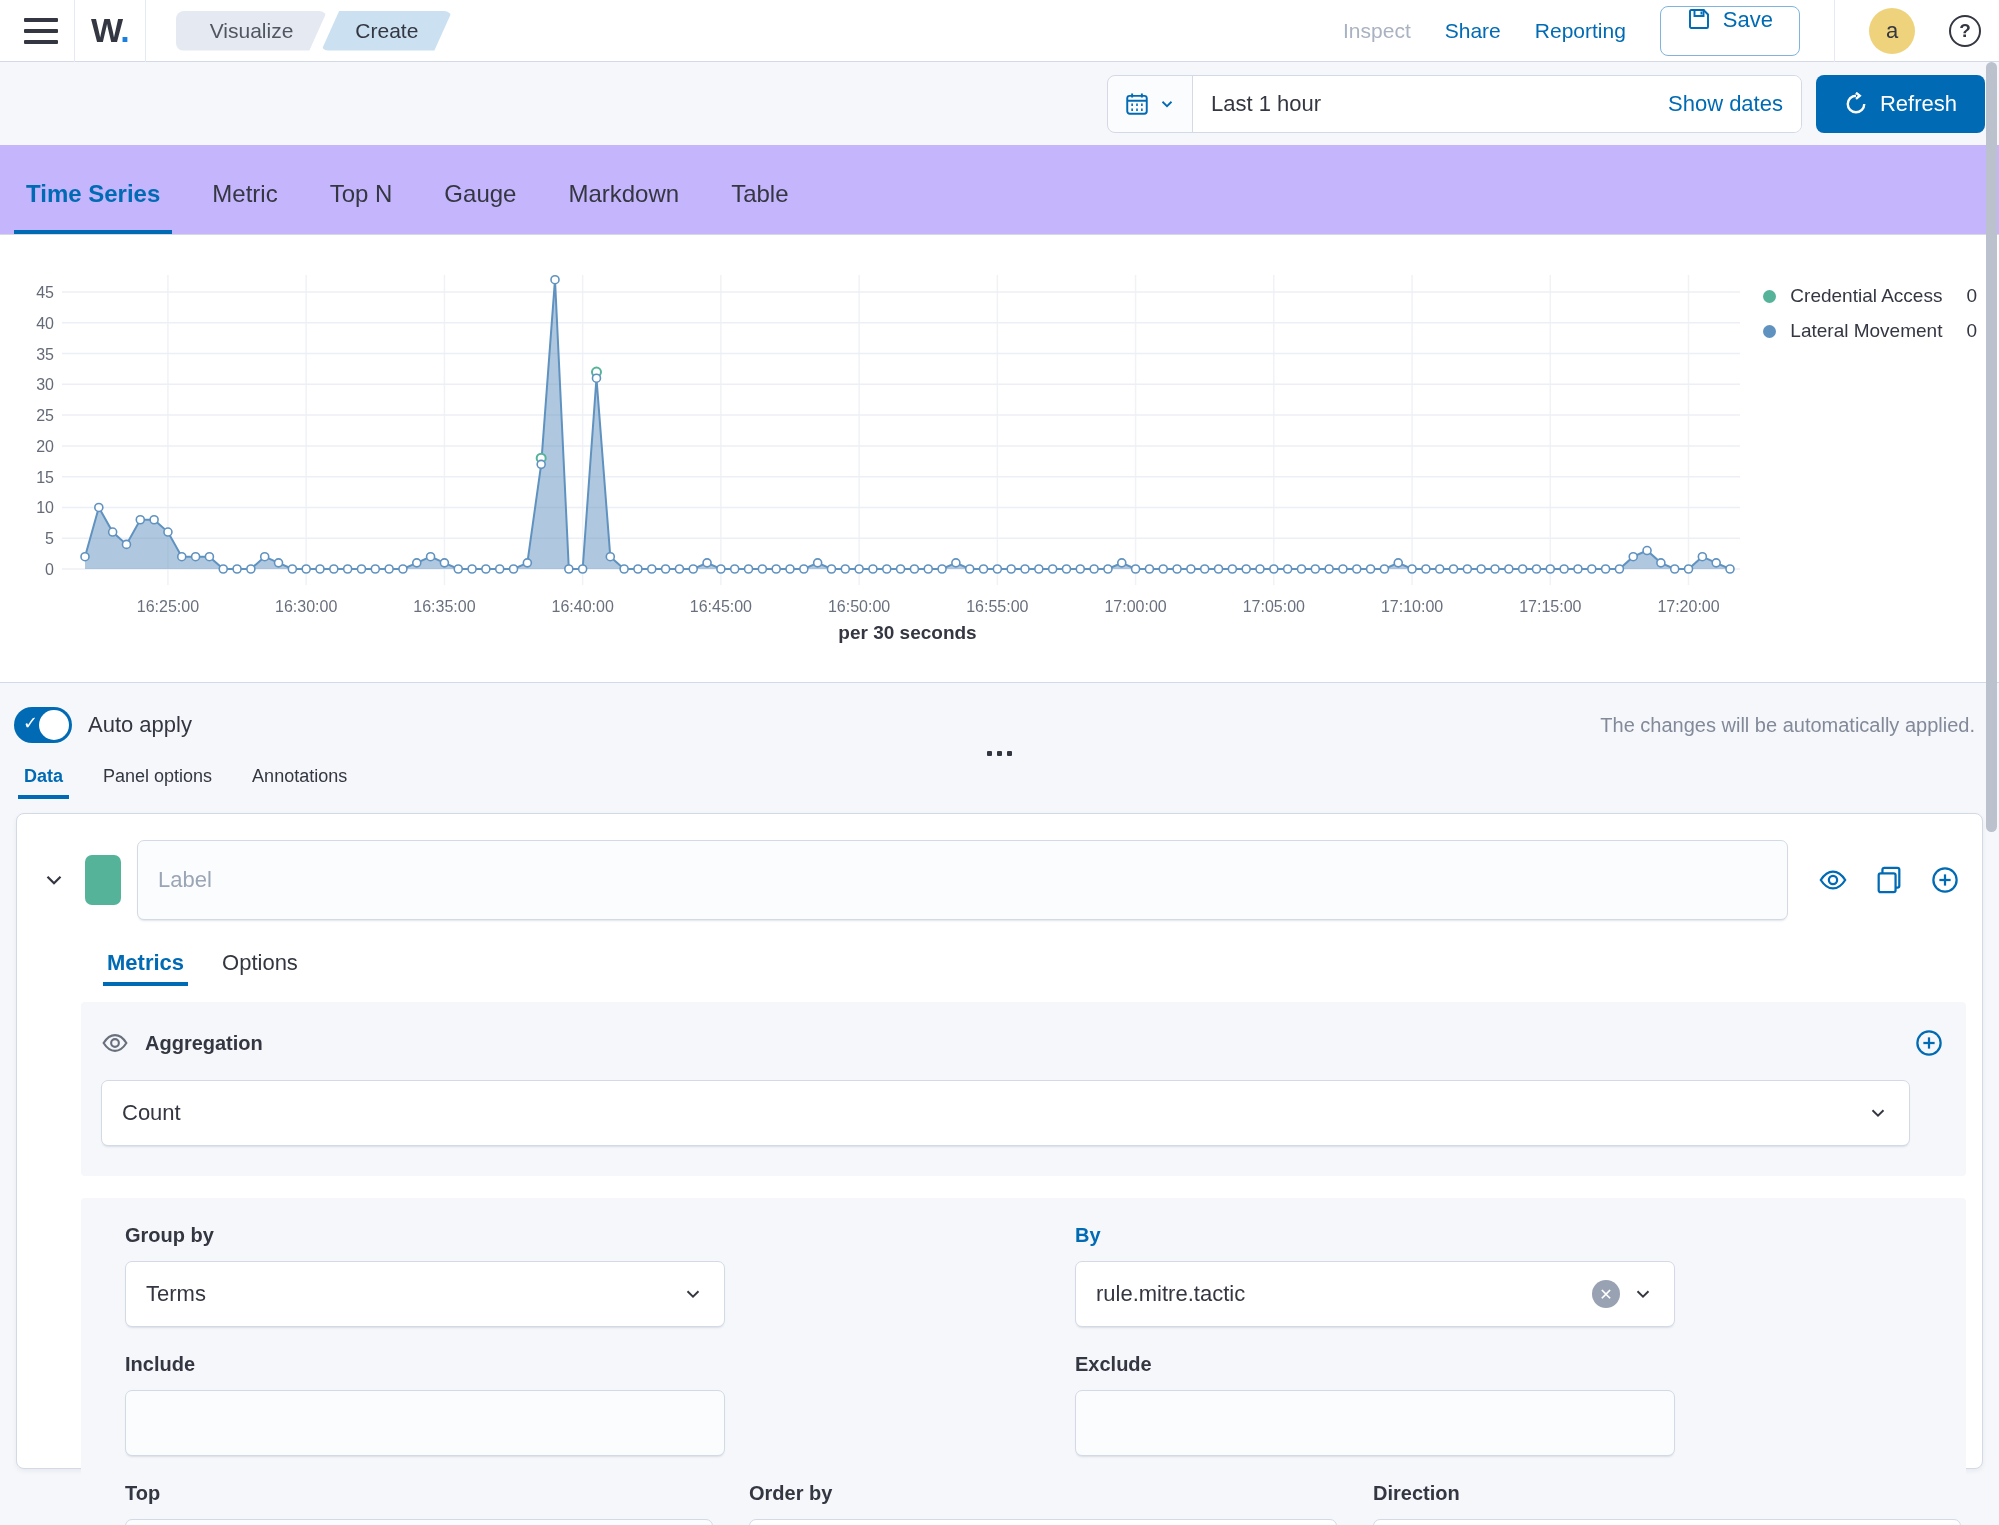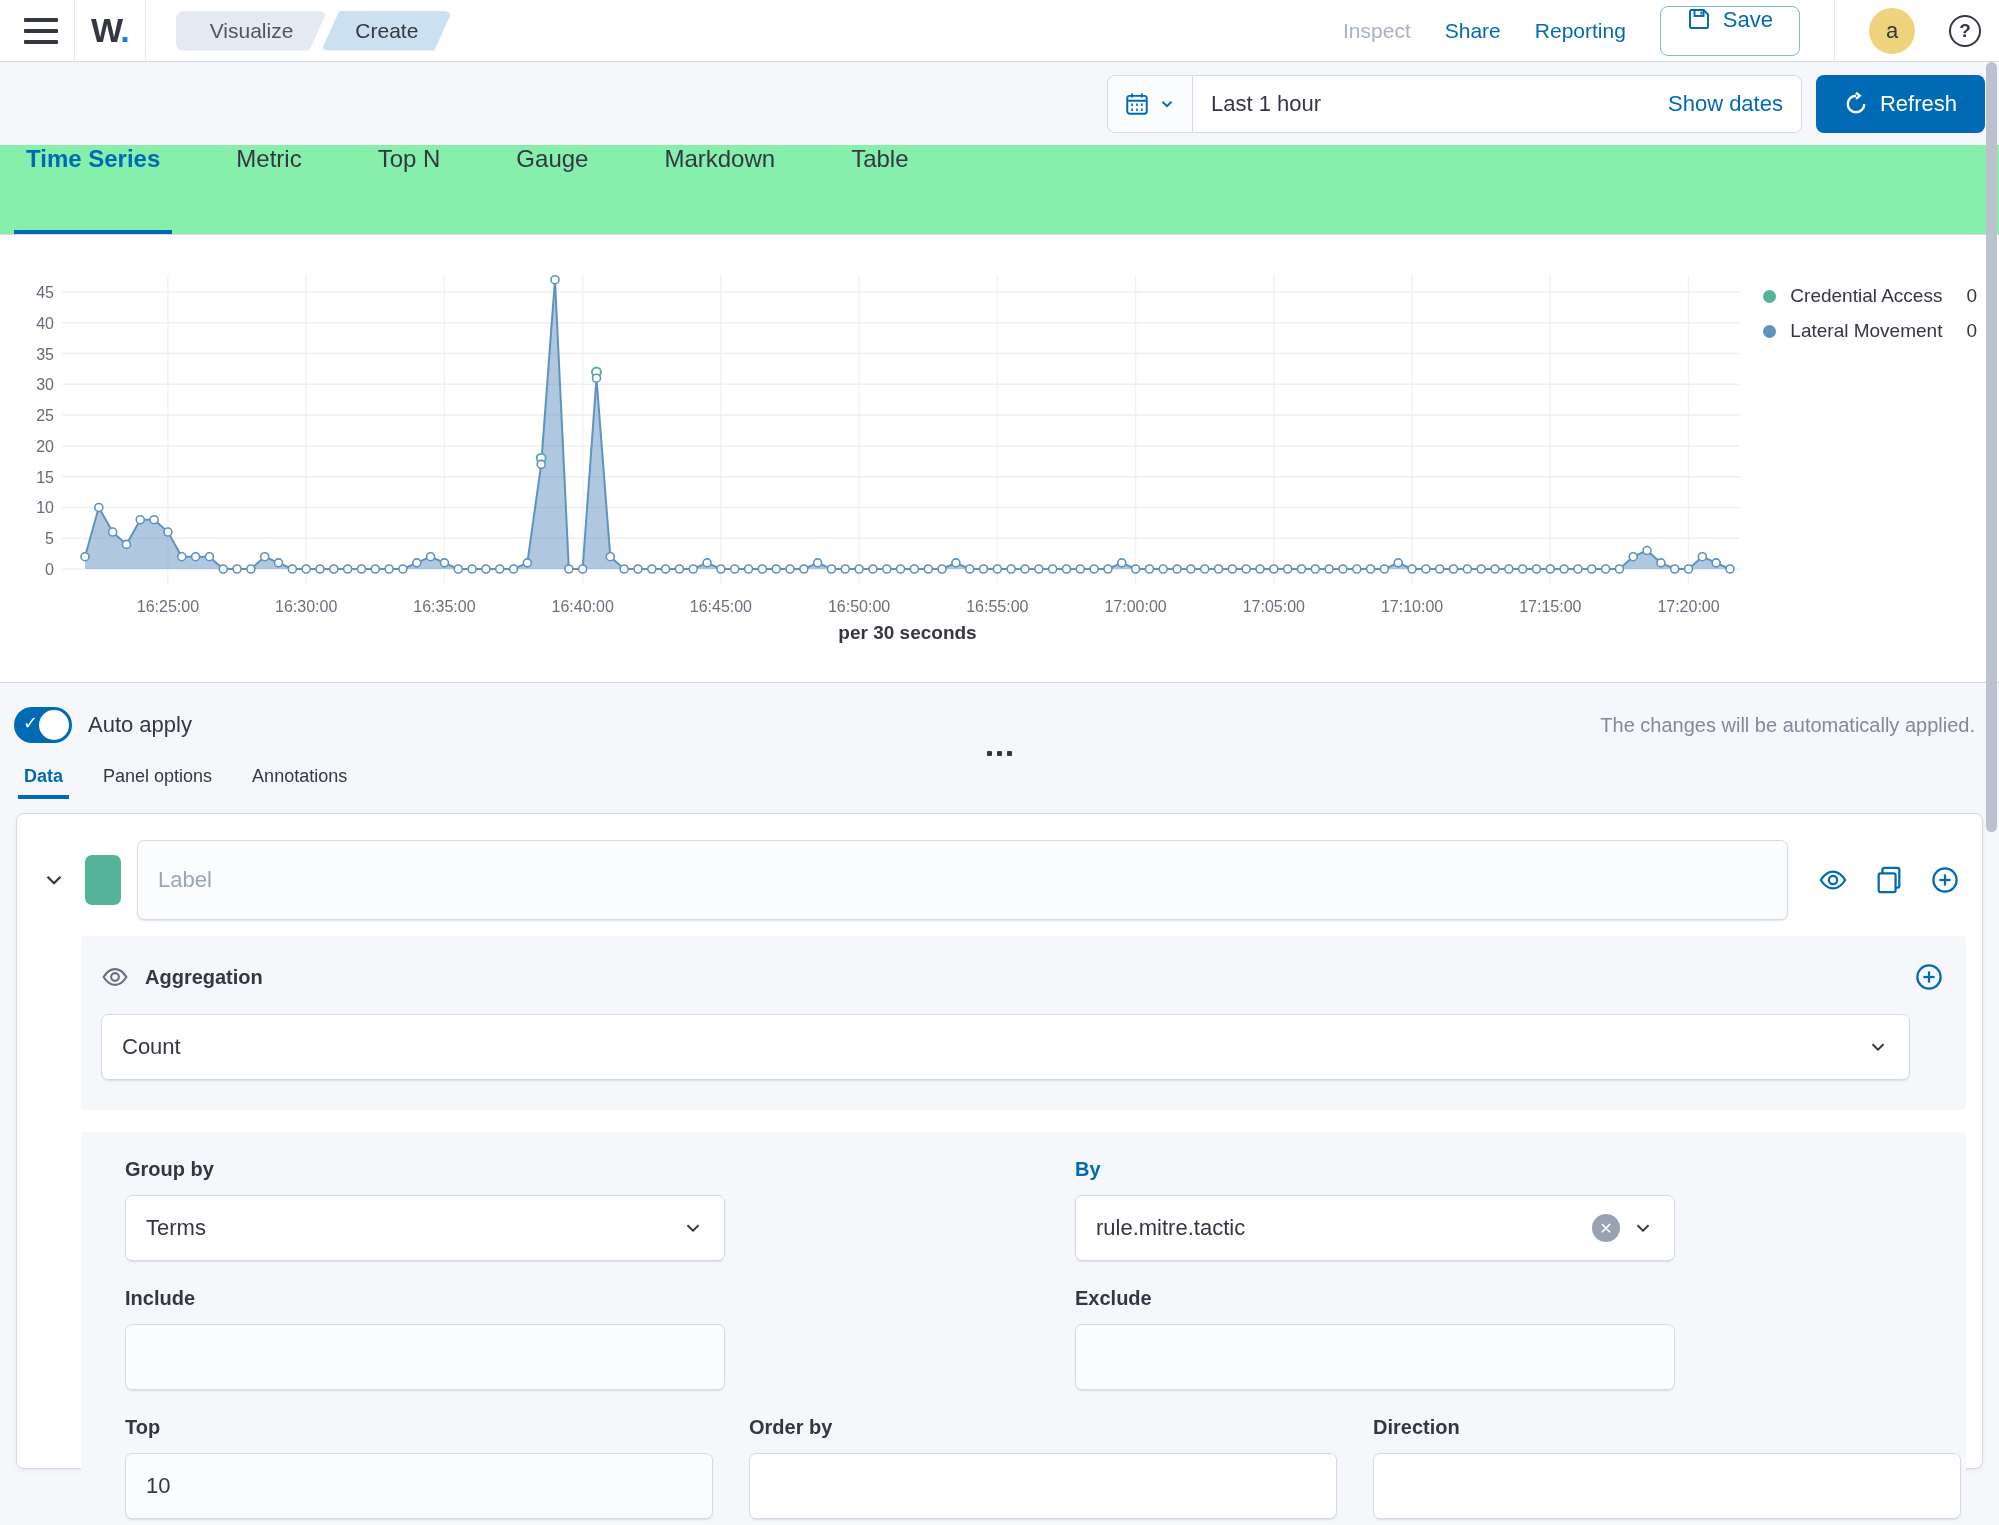--- a/index.html
+++ b/index.html
@@ -35,21 +35,21 @@
   
   .querybar { height:83px; background:#F5F7FA; display:flex; align-items:center; justify-content:flex-end; padding:0 14px; gap:14px; }
   .datepicker { display:flex; align-items:stretch; height:58px; background:#FBFCFD;
     border:1px solid #D3DAE6; border-radius:8px; overflow:hidden; width:695px; }
   .dp-cal { display:flex; align-items:center; gap:8px; padding:0 16px; border-right:1px solid #D3DAE6; cursor:pointer; color:#006BB4; }
   .dp-main { flex:1; display:flex; align-items:center; background:#fff; padding:0 18px; font-size:22px; cursor:pointer; }
   .dp-showdates { margin-left:auto; color:#006BB4; font-size:22px; cursor:pointer; }
   .refresh-btn { display:flex; align-items:center; gap:12px; background:#006BB4; color:#fff;
     border:none; border-radius:8px; height:58px; padding:0 28px; font-size:22px; cursor:pointer; }
   
-  .viztabs { background:#86efac; display:flex; gap:76px; padding:0 26px; border-bottom:1px solid #D3DAE6; height:90px; }
+  .viztabs { background:#c4b5fd; display:flex; gap:52px; padding:0 26px; border-bottom:1px solid #D3DAE6; height:90px; align-items:flex-end; }
   .viztab { font-size:24px; font-weight:500; padding-bottom:26px; cursor:pointer; position:relative; color:#343741; }
   .viztab.active { color:#006BB4; font-weight:700; }
   .viztab.active::after { content:''; position:absolute; left:-12px; right:-12px; bottom:0; height:4px; background:#006BB4; }
   
   .chart-section { position:relative; background:#fff; height:448px; border-bottom:1px solid #D3DAE6; }
   .legend { position:absolute; right:22px; top:50px; display:flex; flex-direction:column; gap:13px; }
   .legend-row { display:flex; align-items:center; font-size:19px; cursor:pointer; }
   .legend-dot { width:13px; height:13px; border-radius:50%; margin-right:14px; }
   .legend-label { min-width:150px; }
   .legend-val { margin-left:24px; }
@@ -426,20 +426,24 @@
         <span class="sicon">
           <svg class="icon" width="30" height="30" viewBox="0 0 16 16" fill="none" stroke="#006BB4" stroke-width="1.2">
             <circle cx="8" cy="8" r="6.2"></circle>
               <line x1="8" y1="5" x2="8" y2="11"></line>
               <line x1="5" y1="8" x2="11" y2="8"></line>
           </svg>
         </span>
       </div>
     </div>
 
+    <div class="metric-tabs">
+      <div class="mtab active">Metrics</div>
+      <div class="mtab">Options</div>
+    </div>
 
     <div class="gray-section" style="margin-top:16px;">
       <div class="agg-head">
         <span>
           <svg class="icon" width="28" height="28" viewBox="0 0 16 16" fill="none" stroke="#69707D" stroke-width="1.2">
             <path d="M1.5 8 C 3.5 4.8 5.6 3.5 8 3.5 C 10.4 3.5 12.5 4.8 14.5 8 C 12.5 11.2 10.4 12.5 8 12.5 C 5.6 12.5 3.5 11.2 1.5 8 Z"></path>
               <circle cx="8" cy="8" r="2.2"></circle>
           </svg>
         </span>
         <span class="agg-title">Aggregation</span>

